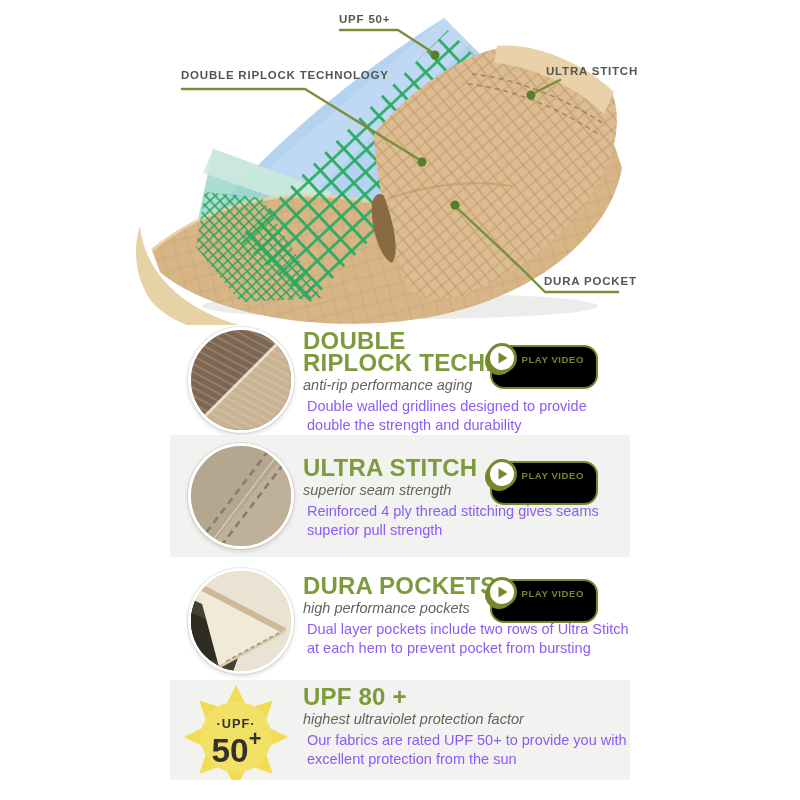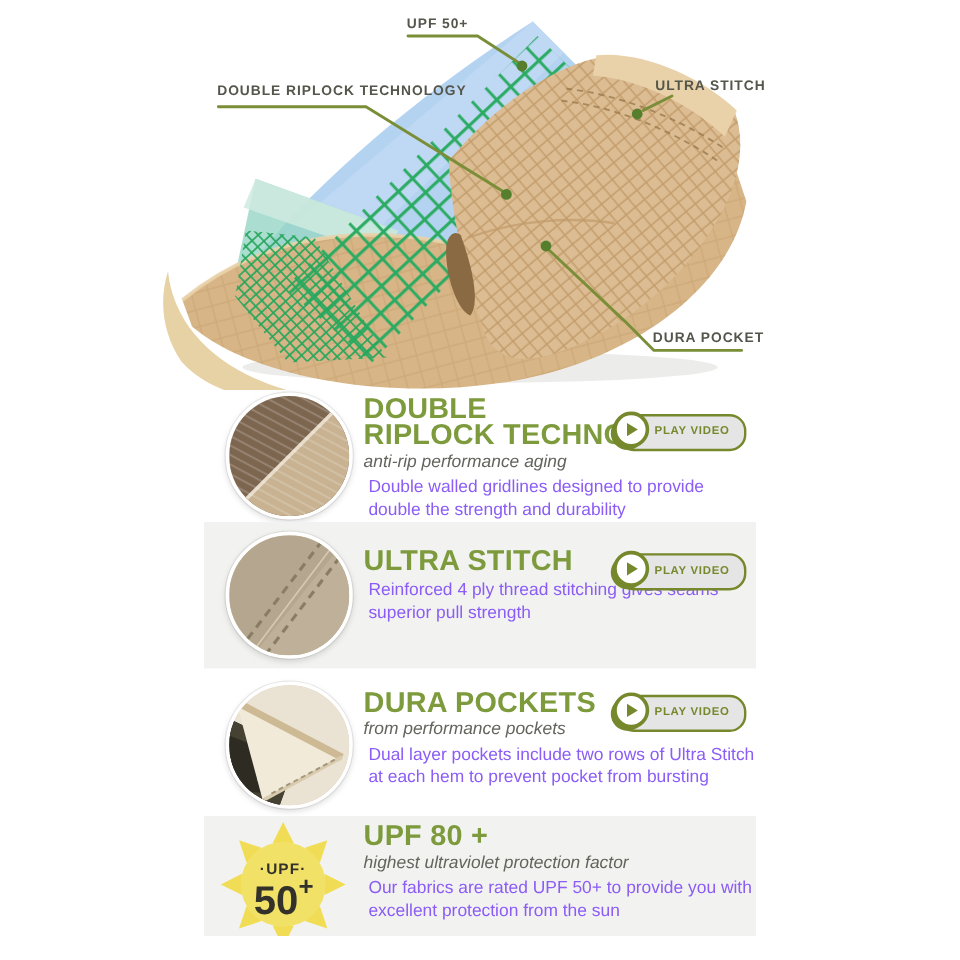--- a/index.html
+++ b/index.html
@@ -31,22 +31,22 @@
   .sec-2 .sec-text{top:22px;}
   .sec-3 .sec-text{top:18px;}
   .sec-4 .sec-text{top:6px;}
 
   .sec-title{font-size:24px;line-height:22px;font-weight:bold;color:#7d9b3d;letter-spacing:.2px;margin:0;}
   .sec-sub{font-size:14.5px;font-style:italic;color:#63645c;margin:3px 0 4px 0;}
   .sec-body{font-size:14.5px;line-height:19px;color:#8b5cf6;margin:4px;}
   .sec-body + .sec-body{margin-top:8px;}
 
   
-  .play-btn{position:absolute;height:24px;border:2px solid #76882c;border-radius:14px;background:#e5e5e5;
-            display:flex;align-items:center;padding:0 12px 3px 30px;right:8px;cursor:pointer;}
+  .play-btn{position:absolute;height:24px;border:2px solid #76882c;border-radius:14px;background:#000000;
+            display:flex;align-items:center;padding:0 12px 16px 30px;right:32px;cursor:pointer;}
   .sec-1 .play-btn{top:20px;}
   .sec-2 .play-btn{top:26px;}
   .sec-3 .play-btn{top:22px;}
   .pb-circle{position:absolute;left:-5px;top:-4px;width:24px;height:24px;border:3px solid #76882c;
              border-radius:50%;background:#fff;display:flex;align-items:center;justify-content:center;
              box-shadow:-3px 3px 0 -1px #76882c;}
   .pb-circle svg{width:10px;height:12px;margin-left:2px;}
   .pb-label{font-size:9.5px;font-weight:bold;letter-spacing:.6px;color:#76882c;white-space:nowrap;}
 </style>
 </head>
@@ -169,20 +169,21 @@
       <svg viewBox="0 0 100 100" xmlns="http://www.w3.org/2000/svg">
         <rect width="100" height="100" fill="#b5a78f"></rect>
         <polygon points="100,0 100,100 20,100" fill="#c2b49b" opacity="0.8"></polygon>
         <line x1="8" y1="96" x2="78" y2="4" stroke="#8a7d65" stroke-width="2.6" stroke-dasharray="7 5"></line>
         <line x1="30" y1="100" x2="97" y2="12" stroke="#8a7d65" stroke-width="2.6" stroke-dasharray="7 5"></line>
         <line x1="18" y1="99" x2="87" y2="8" stroke="#d6c9b0" stroke-width="1.4"></line>
       </svg>
     </div>
     <div class="sec-text">
       <h3 class="sec-title">ULTRA STITCH</h3>
+      <div class="sec-sub">superior seam strength</div>
       <p class="sec-body">Reinforced 4 ply thread stitching gives seams superior pull strength</p>
     </div>
     <div class="play-btn">
       <span class="pb-circle">
         <svg viewBox="0 0 10 12">
             <polygon points="0.5,0.5 9.5,6 0.5,11.5" fill="#76882c"></polygon>
           </svg>
       </span>
       <span class="pb-label">PLAY VIDEO</span>
     </div>
@@ -197,21 +198,21 @@
         <path d="M0,42 L50,62 L40,92 L0,86 Z" fill="#2e2c22"></path>
         <path d="M24,80 l3,-8 m2,10 l3,-8 m2,10 l3,-8" stroke="#8d8268" stroke-width="1.6" fill="none"></path>
         <polygon points="6,14 94,60 28,96" fill="#f1ead9"></polygon>
         <path d="M6,14 L94,60" stroke="#cdb993" stroke-width="6" fill="none"></path>
         <path d="M94,60 L28,96" stroke="#d8cbae" stroke-width="3" fill="none"></path>
         <path d="M88,62 L34,91" stroke="#a3947b" stroke-width="1.6" stroke-dasharray="4 3" fill="none"></path>
       </svg>
     </div>
     <div class="sec-text">
       <h3 class="sec-title">DURA POCKETS</h3>
-      <div class="sec-sub">from performance pockets</div>
+      <div class="sec-sub">high performance pockets</div>
       <p class="sec-body">Dual layer pockets include two rows of Ultra Stitch at each hem to prevent pocket from bursting</p>
     </div>
     <div class="play-btn">
       <span class="pb-circle">
         <svg viewBox="0 0 10 12">
             <polygon points="0.5,0.5 9.5,6 0.5,11.5" fill="#76882c"></polygon>
           </svg>
       </span>
       <span class="pb-label">PLAY VIDEO</span>
     </div>

